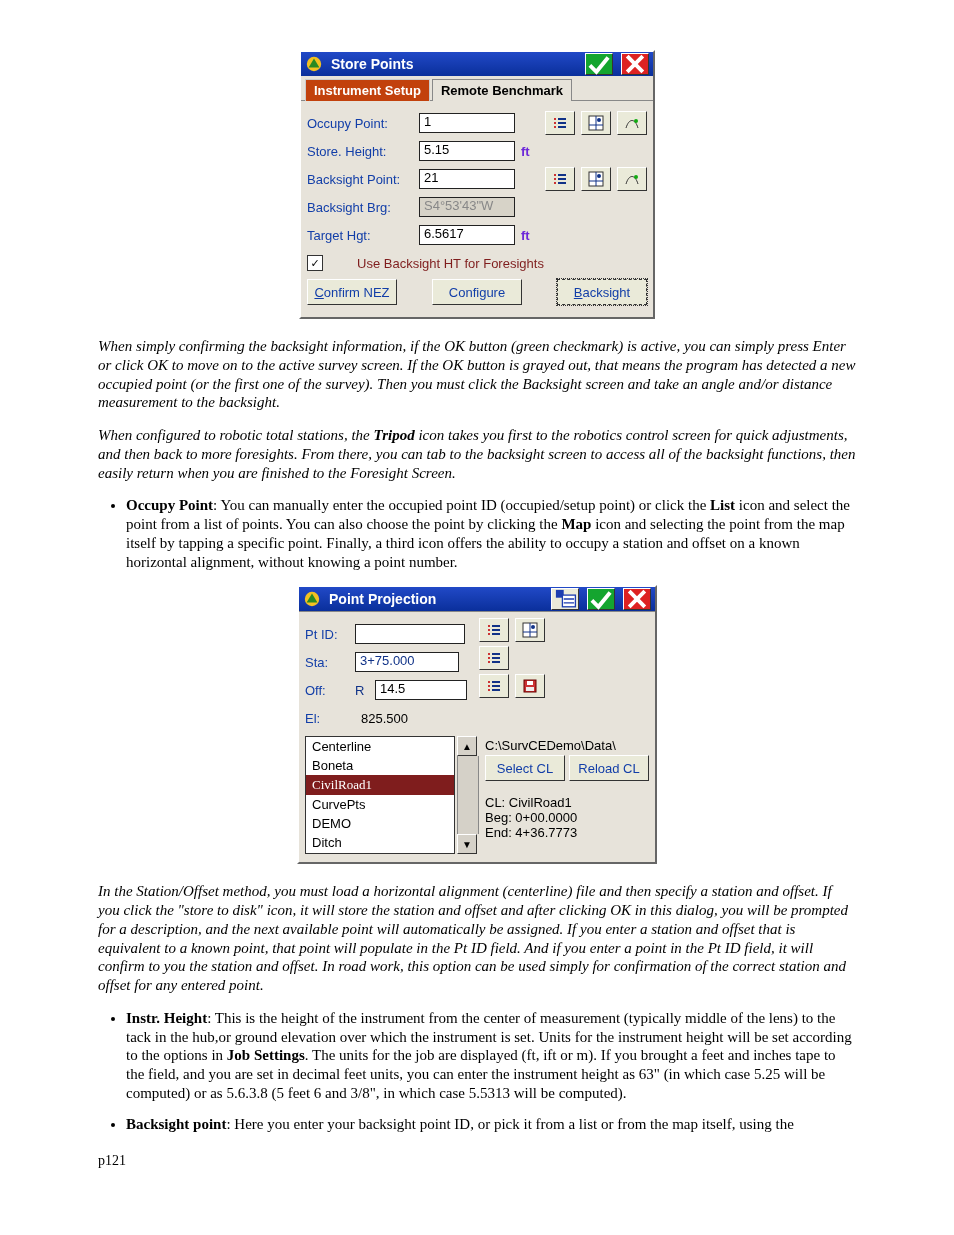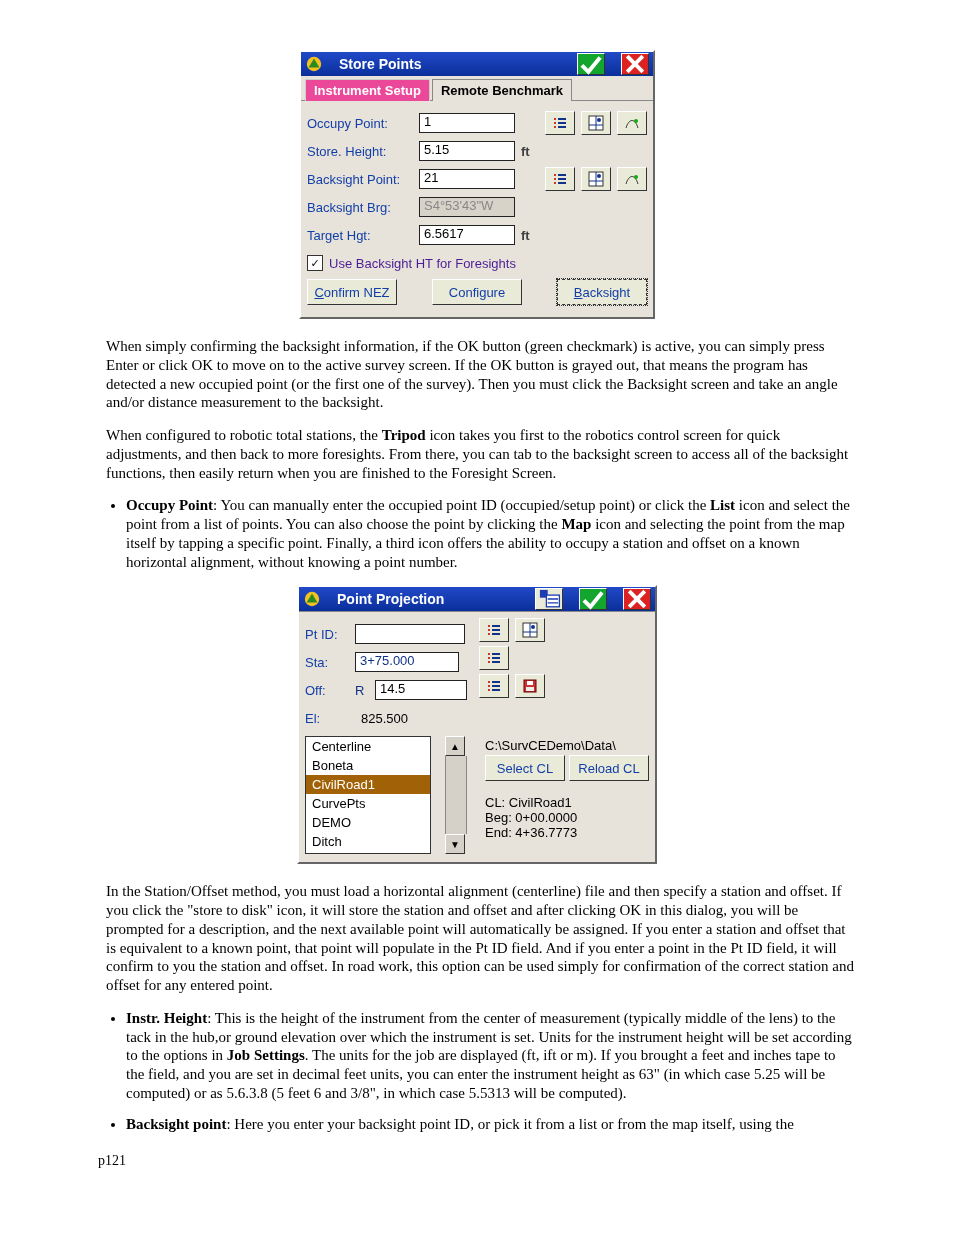--- a/index.html
+++ b/index.html
@@ -6,22 +6,23 @@
     font-family: "Times New Roman", serif;
     font-size: 15px;
     color: #000;
     margin: 0;
     padding: 50px 98px 40px 98px;
     width: 954px;
     box-sizing: border-box;
     background: #fff;
   }
   p {
-    margin: 0 0 14px 8px;
+    margin: 0 0 14px 0;
     line-height: 1.25;
+    font-style: italic;
   }
   .bold { font-weight: bold; text-align: center; }
   ul { margin: 0; padding-left: 28px; }
   li { margin: 12px 0; line-height: 1.25; }
   .page-num { text-align: left; font-size: 14px; margin-top: 20px; }
 
   
   .dialog {
     margin: 0 auto 18px auto;
     background: #e7e3da;
@@ -34,21 +35,21 @@
     font-size: 13px;
   }
   .titlebar {
     background: linear-gradient(#2149C7,#0a2f9b);
     color: #fff;
     height: 24px;
     display: flex;
     align-items: center;
     padding: 0 4px;
     font-weight: bold;
-    gap: 16px;
+    gap: 8px;
   }
   .titlebar .logo {
     width: 18px; height: 18px;
     display: inline-flex; align-items:center; justify-content:center;
   }
   .titlebar .title-text { flex: 1; font-size: 14px; }
   .title-ok, .title-x, .title-settings {
     width: 26px; height: 20px;
     display: inline-flex; align-items:center; justify-content:center;
     font-weight: bold;
@@ -64,41 +65,41 @@
   .tab-area { display:flex; gap:0; padding-top:2px; }
   .tab {
     padding: 3px 8px 3px 8px;
     font-weight: bold;
     border: 1px solid #888;
     border-bottom: none;
     margin-right: 2px;
     position: relative;
     top: 1px;
   }
-  .tab.active { background:#ec4899; color:#fff; border-color:#ccc; }
+  .tab.active { background:#c2410c; color:#fff; border-color:#ccc; }
   .tab.inactive { background:#e7e3da; color:#000; }
 
   .dlg-body {
     border-top: 1px solid #888;
     padding: 6px 6px 8px 6px;
   }
   .row {
     display: flex;
     align-items: center;
     gap: 6px;
     margin: 4px 0;
     min-height: 24px;
   }
   .lbl { color:#123ea8; min-width: 106px; }
   .txt-in {
     background:#fff; border:1px solid #222; height:20px;
     padding: 0 4px; box-sizing:border-box;
   }
   .txt-disabled { background:#d7d3c8; color:#888; }
-  .unit { color:#404040; font-weight:bold; }
+  .unit { color:#6d28d9; font-weight:bold; }
   .icon-btn {
     width: 28px; height:22px;
     border:1px solid #333;
     border-top-color:#fff; border-left-color:#fff;
     display:inline-flex; align-items:center; justify-content:center;
     background:#eaead9;
     font-size:13px;
   }
   .icon-btn svg { width:16px; height:16px; }
   .chk { width:14px; height:14px; border:1px solid #333; background:#fff;
@@ -113,21 +114,21 @@
     color:#123ea8;
   }
   .btn.focus { border:1px dashed #333; outline:1px dotted #333; }
   .btn .u { text-decoration: underline; }
 
   .listbox {
     border:1px solid #333; background:#fff; box-sizing:border-box;
     display:flex; flex-direction:column;
   }
   .listbox .item { padding:2px 6px; }
-  .listbox .sel { background:#a16207; color:#fff; }
+  .listbox .sel { background:#7f1d1d; color:#fff;font-family:Liberation Serif, serif; }
   .scroll { display:flex; flex-direction:column; }
   .scroll .sarrow {
     width:18px; height:18px; background:#d5d1c8;
     border:1px solid #333; border-top-color:#fff; border-left-color:#fff;
     display:flex; align-items:center; justify-content:center;
     font-size:10px;
   }
   .scroll .track { flex:1; background:#d5d1c8; width:20px; border-left:1px solid #888; border-right:1px solid #888;}
 </style>
 </head>
@@ -221,21 +222,21 @@
     </div>
 
     <div class="row">
       <span class="lbl">Target Hgt:</span>
       <span class="txt-in" style="width:96px;">6.5617</span>
       <span class="unit">ft</span>
     </div>
 
     <div class="row">
       <span class="chk">✓</span>
-      <span style="color:#4c1d95;">Use Backsight HT for Foresights</span>
+      <span style="color:#7f1d1d;margin-left:28px;">Use Backsight HT for Foresights</span>
     </div>
 
     <div class="row" style="justify-content:space-between; margin-top:2px;">
       <span class="btn">
           <span class="u">C</span>
           <span>onfirm NEZ</span>
         </span>
       <span class="btn">
           <span>Configure</span>
         </span>
@@ -346,21 +347,21 @@
               <svg viewBox="0 0 16 16">
                 <rect x="2" y="2" width="12" height="12" fill="#c33" stroke="#600"></rect>
                 <rect x="5" y="3" width="6" height="4" fill="#fff"></rect>
                 <rect x="4" y="9" width="8" height="4" fill="#eee"></rect>
               </svg>
             </span>
         </div>
       </div>
     </div>
 
-    <div style="display:flex; gap:14px; margin-top:2px;">
+    <div style="display:flex; gap:2px; margin-top:2px;">
       <div class="listbox" style="width:150px; height:118px;">
         <div class="item">Centerline</div>
         <div class="item">Boneta</div>
         <div class="item sel">CivilRoad1</div>
         <div class="item">CurvePts</div>
         <div class="item">DEMO</div>
         <div class="item">Ditch</div>
       </div>
       <div class="scroll" style="height:118px;">
         <div class="sarrow">▲</div>

